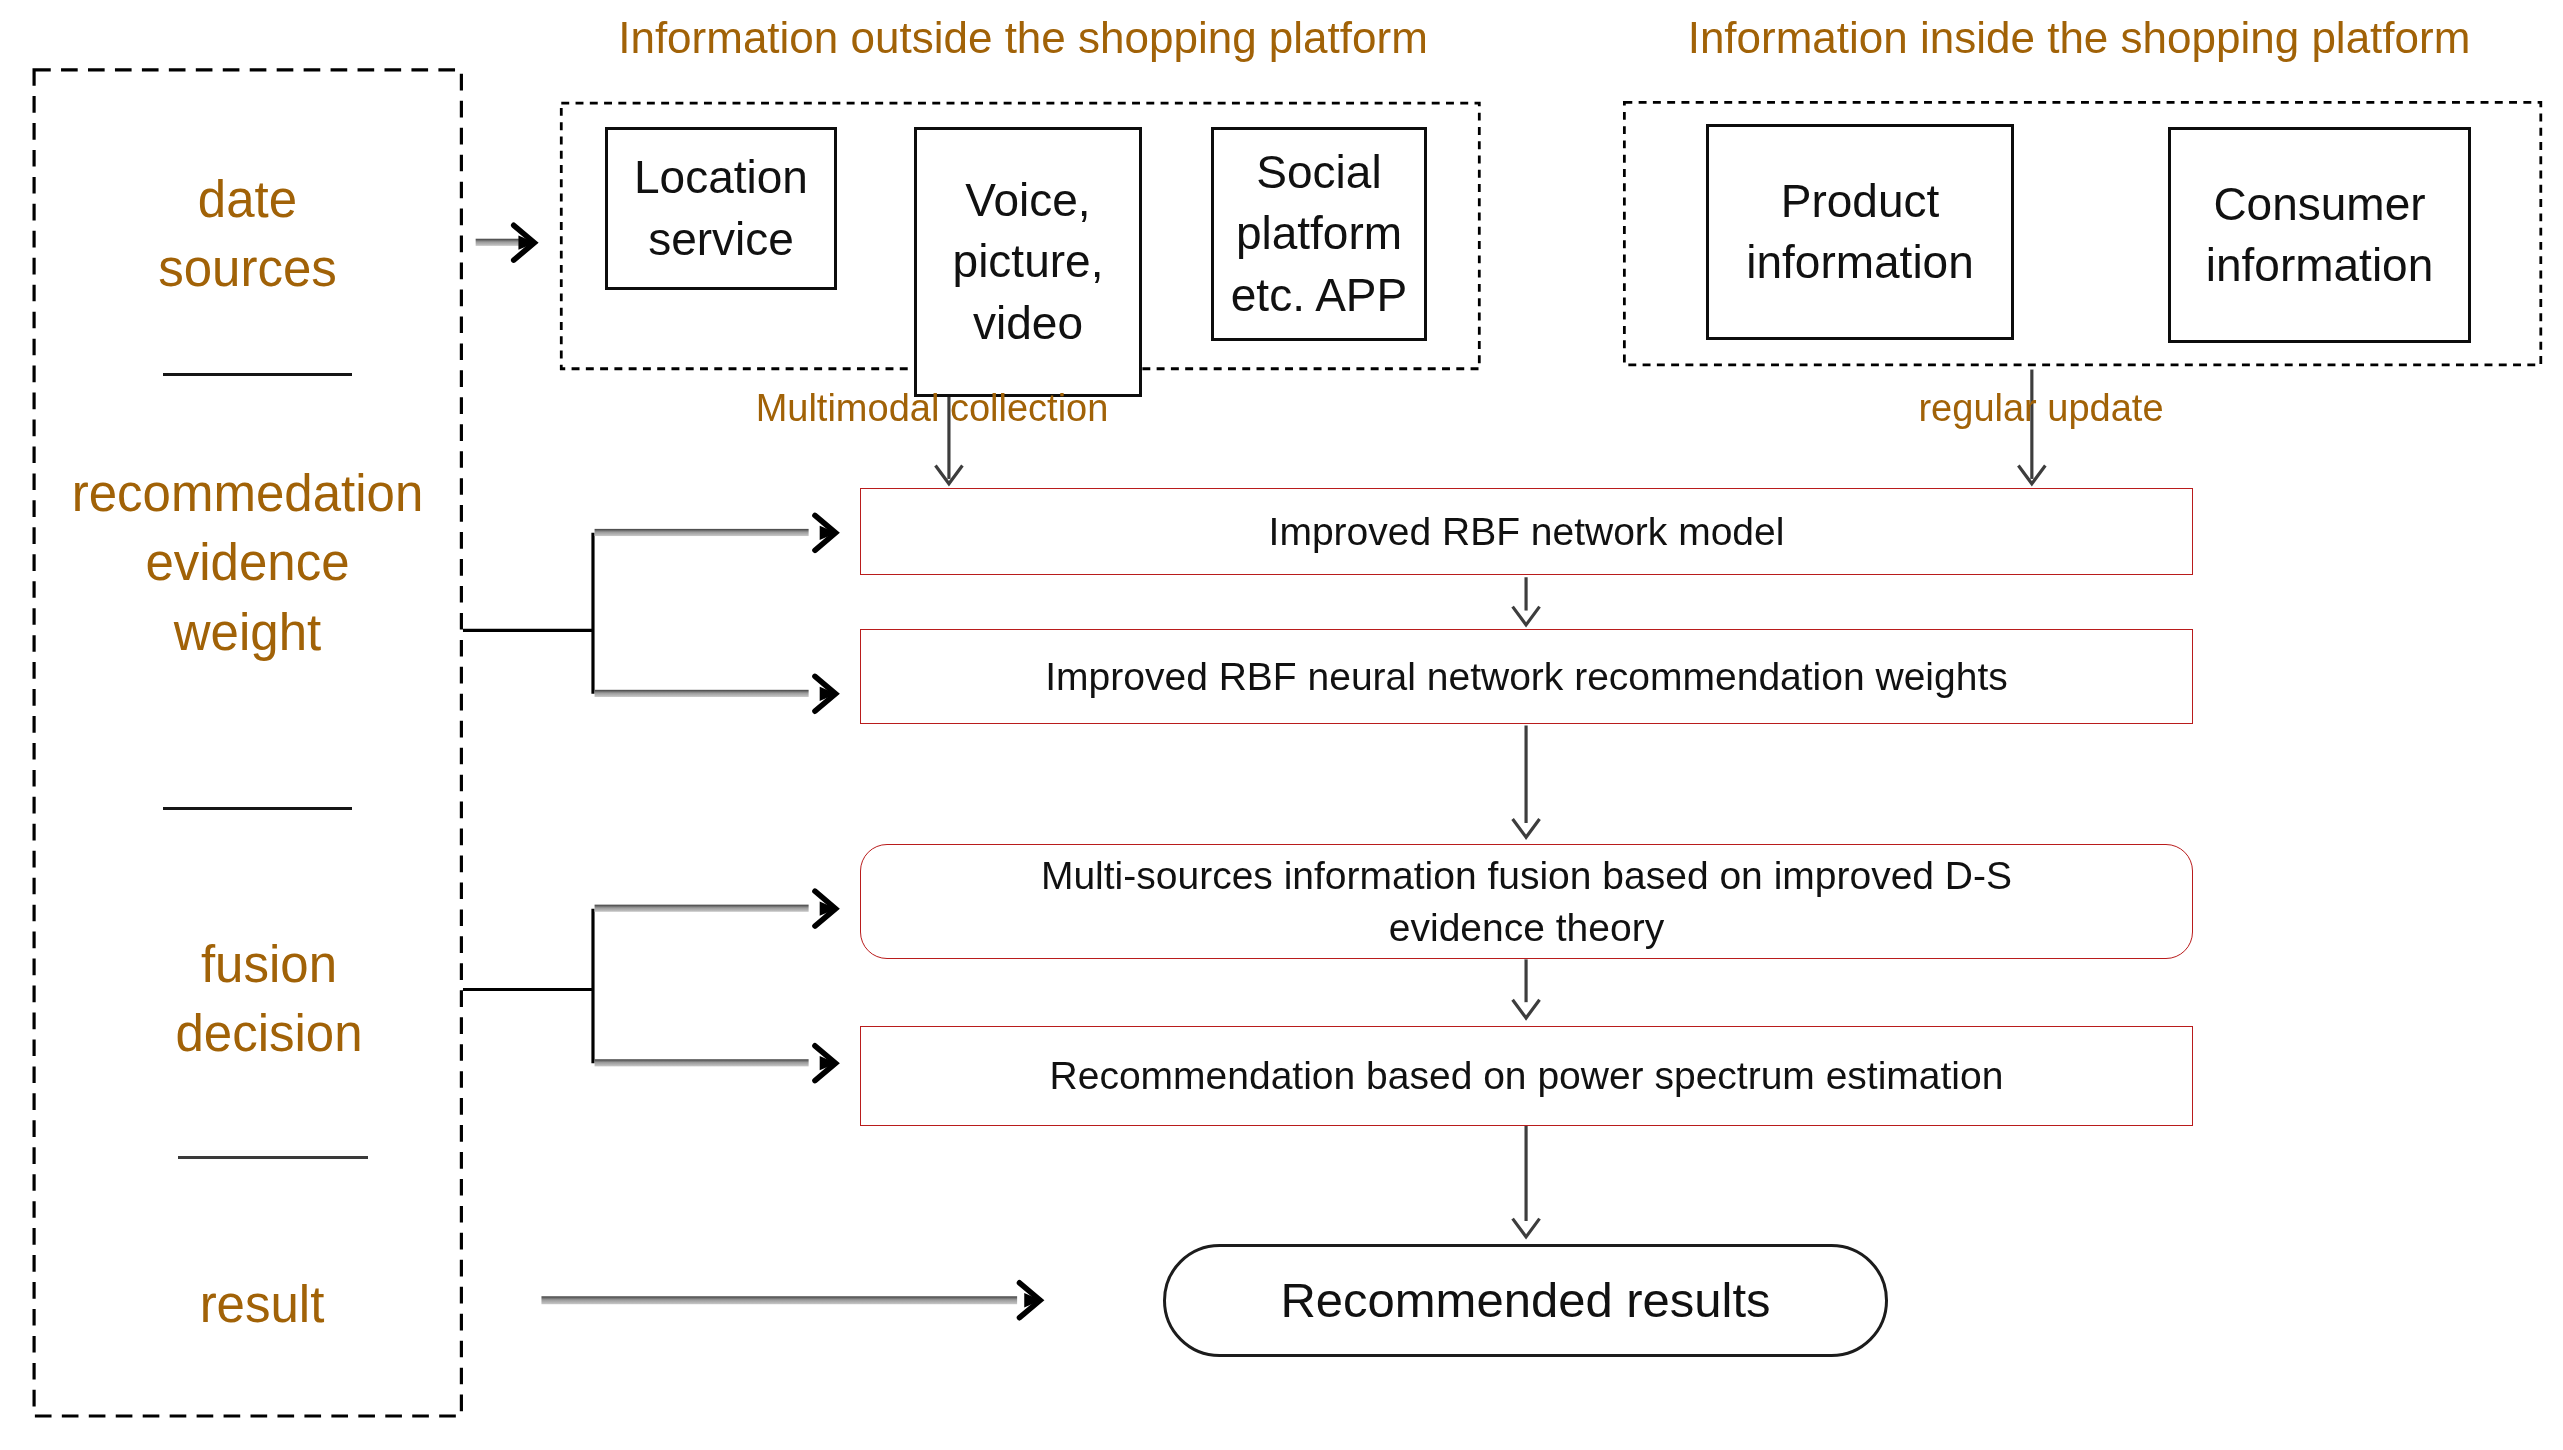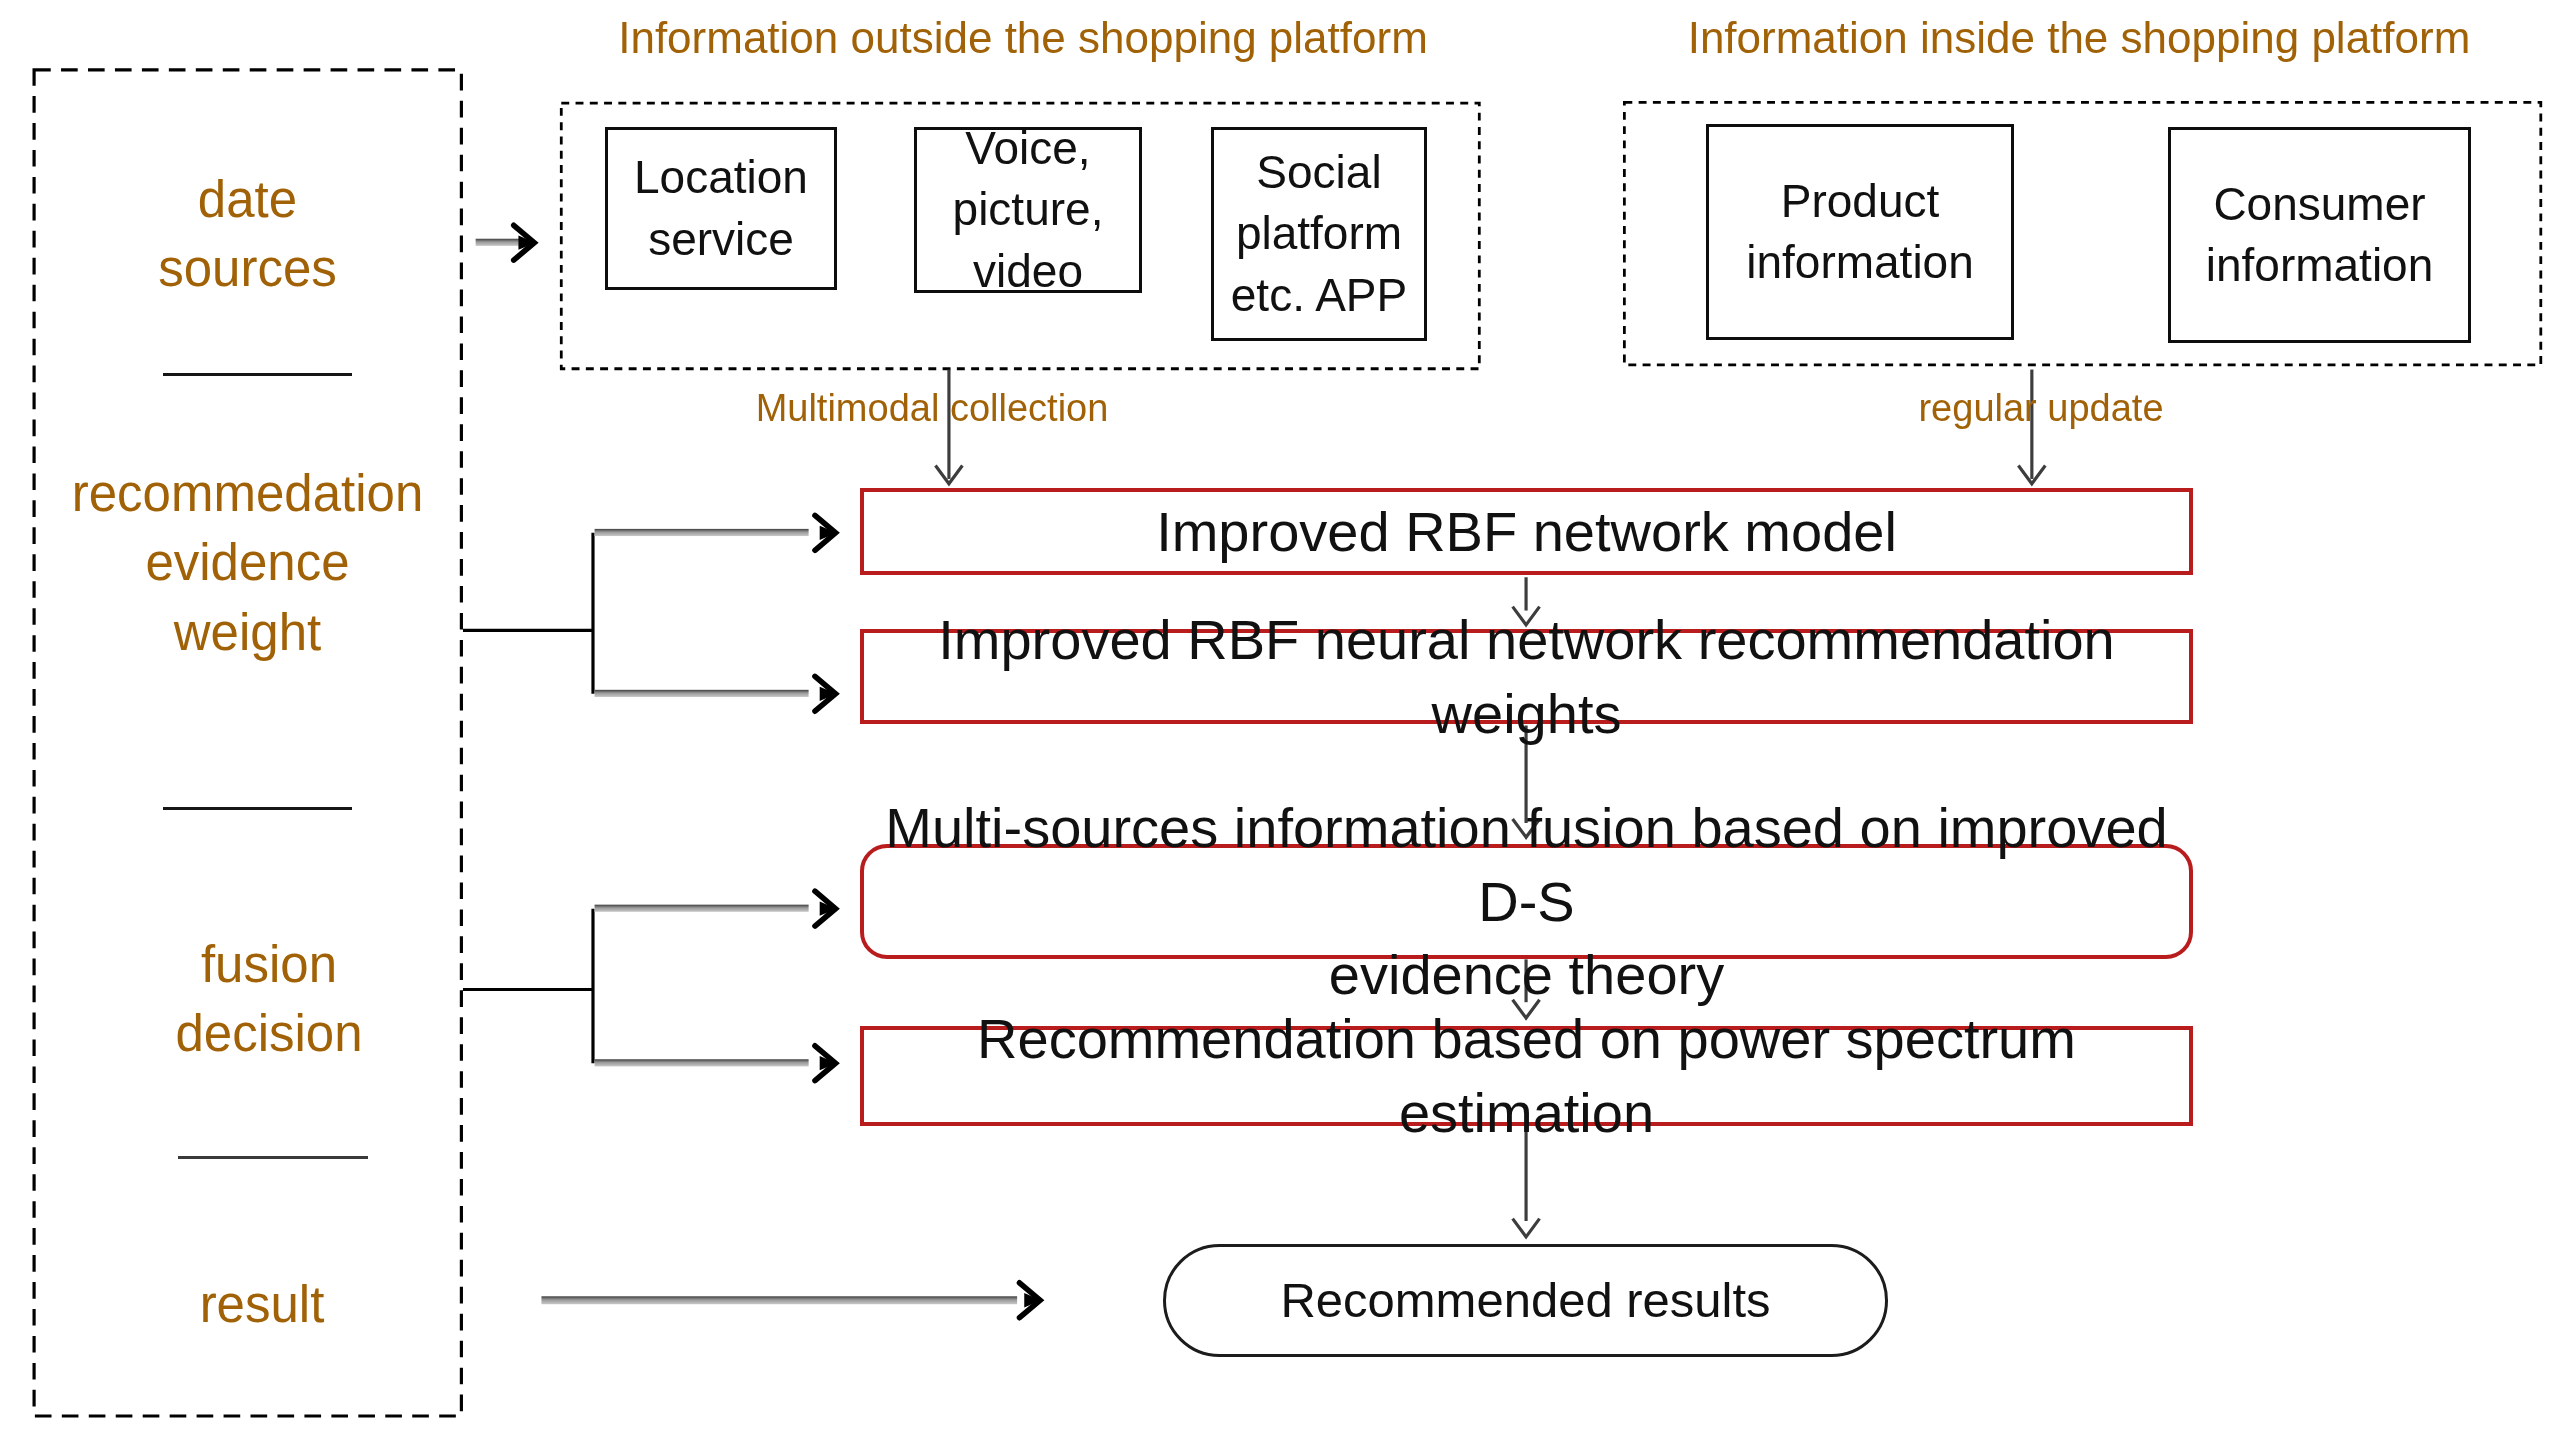--- a/index.html
+++ b/index.html
@@ -18,21 +18,21 @@
   .title{font-size:44px;line-height:1.25;}
   .leftlabel{font-size:51px;line-height:1.36;}
   .flowlabel{font-size:38px;line-height:1.2;}
   .box{
     position:absolute;display:flex;align-items:center;justify-content:center;
     text-align:center;white-space:pre-line;background:#ffffff;
     border:3.2px solid #0d0d0d;box-sizing:border-box;
     font-size:46px;line-height:1.33;color:#111111;
   }
   .pbox{
-    border:4px solid #b91c1c;font-size:56px;line-height:1.32;
+    border:1px solid #b91c1c;font-size:39px;line-height:1.32;
   }
   .ellipse{
     border-radius:792px;border:3.2px solid #1c1c1c;font-size:49px;
   }
   .sep{position:absolute;height:3.2px;background:#161616;}
   .sep.gray{background:#3a3a3a;}
 </style>
 </head>
 <body>
 
@@ -123,21 +123,21 @@
   <div class="txt leftlabel" style="left:55px;top:904px;width:428px;height:190px;">fusion
 decision</div>
   <div class="sep gray" style="left:178px;top:1156px;width:190px;"></div>
 
   <div class="txt leftlabel" style="left:48px;top:1237px;width:428px;height:135px;">result</div>
 
   <div class="txt title" style="left:559px;top:9.5px;width:928px;height:55px;">Information outside the shopping platform</div>
 
   <div class="box" style="left:605px;top:127px;width:232px;height:163px;">Location
 service</div>
-  <div class="box" style="left:914px;top:127px;width:228px;height:166px;text-align:center;">Voice,
+  <div class="box" style="left:914px;top:127px;width:228px;height:270px;text-align:center;">Voice,
 picture,
 video</div>
   <div class="box" style="left:1211px;top:127px;width:216px;height:214px;">Social
 platform
 etc. APP</div>
 
   <div class="txt flowlabel" style="left:729px;top:387px;width:406px;height:44px;">Multimodal collection</div>
 
   <div class="txt title" style="left:1617px;top:9.5px;width:924px;height:55px;">Information inside the shopping platform</div>
 

